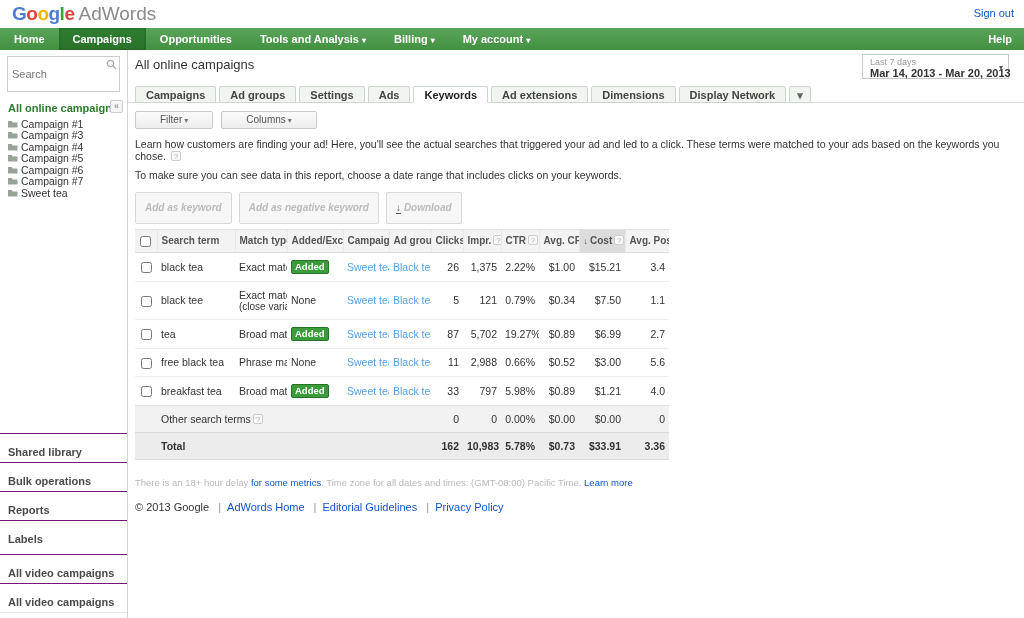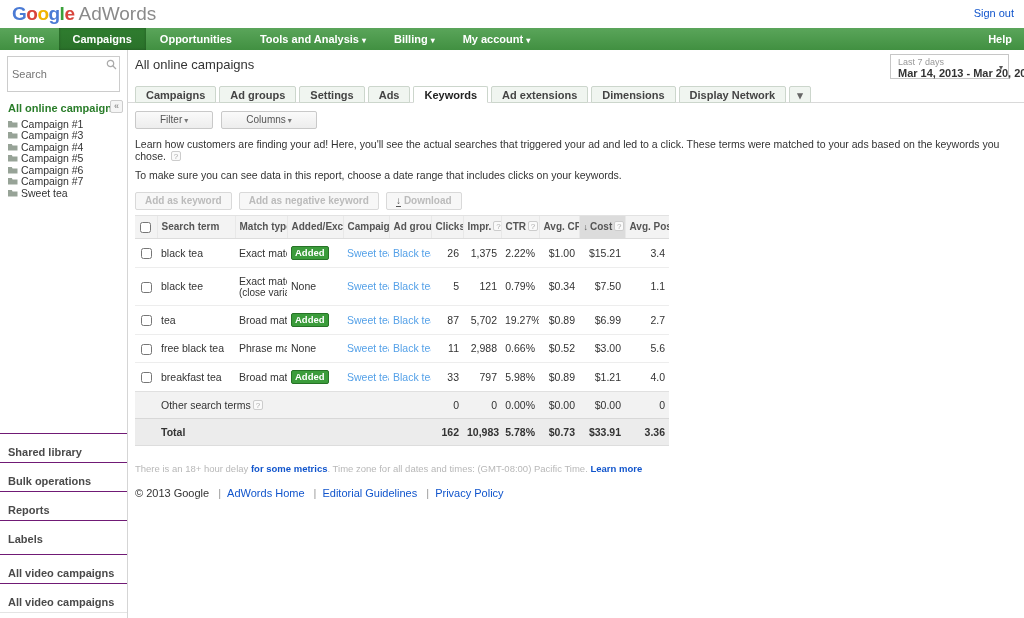--- a/index.html
+++ b/index.html
@@ -41,21 +41,21 @@
   .camp-item svg { margin-right:3px; flex:none; }
   .side-bottom { position:absolute; bottom:5px; left:0; right:0; }
   .side-link { border-top:1px solid #701a75; padding:12px 0 4px 8px; font-weight:bold; color:#4a4a4a; cursor:pointer; }
   .side-gap { height:5px; }
   .side-link.last { border-bottom:1px solid #e4e4e4; }
 
   
   .main { position:absolute; left:128px; top:50px; right:0; bottom:0; background:#fff; }
   .title-row { position:relative; height:30px; }
   .page-title { position:absolute; left:7px; top:7px; font-size:13px; color:#333; }
-  .date-box { position:absolute; right:15px; top:4px; width:119px; height:25px;
+  .date-box { position:absolute; right:15px; top:4px; width:147px; height:25px;
     border:1px solid #c6c6c6; background:#fff; padding:2px 16px 2px 7px; cursor:pointer; }
   .date-preset { font-size:9px; color:#999; line-height:10px; }
   .date-range { font-size:11px; font-weight:bold; color:#333; line-height:12px; white-space:nowrap; }
   .date-caret { position:absolute; right:5px; top:8px; font-size:8px; color:#555; }
 
   .tab-strip { padding-left:7px; margin-top:6px; border-bottom:1px solid #d9d9d9; display:flex; }
   .tab { font-weight:bold; font-size:11px; color:#444; background:#f0f5f0;
     border:1px solid #ccd6cc; padding:0 10px; line-height:16px; height:17px;
     margin-right:3px; margin-bottom:-1px; cursor:pointer; border-radius:2px 2px 0 0; }
   .tab.active { background:#fff; color:#222; border-bottom:1px solid #fff; }
@@ -65,21 +65,21 @@
   .small-btn { display:inline-block; border:1px solid #c9c9c9; border-radius:2px;
     background:linear-gradient(#fafafa,#ededed); color:#555; font-weight:normal; font-size:10px;
     line-height:15px; padding:0 24px; margin-right:5px; cursor:pointer; }
   .small-btn .caret { font-size:8px; color:#777; margin-left:2px; }
   .back-link { display:block; margin-top:10px; color:#1155cc; font-size:11px; }
   .intro { margin-top:9px; color:#333; font-size:10.5px; }
   .intro2 { margin-top:7px; color:#333; font-size:10.5px; }
 
   .actions { margin-top:11px; }
   .action-btn { display:inline-block; border:1px solid #d9d9d9; border-radius:2px; background:#f7f7f7;
-    color:#bbb; font-weight:bold; font-size:10px; line-height:16px; padding:0 9px; margin-right:4px; cursor:default; }
+    color:#bbb; font-weight:bold; font-size:10px; line-height:16px; padding:7px 9px; margin-right:4px; cursor:default;font-style:italic; }
   .action-btn .dl-icon { color:#555; font-weight:bold; border-bottom:1.5px solid #555; padding-bottom:0; margin-right:3px; font-size:10px; }
 
   
   table.report { border-collapse:collapse; table-layout:fixed; width:534px; margin-top:5px;
     border-bottom:1px solid #ddd; }
   .report th { background:#f3f3f3; font-size:10px; color:#555; font-weight:bold;
     padding:5px 4px; border-top:1px solid #e2e2e2; border-bottom:1px solid #dcdcdc; border-left:1px solid #e8e8e8;
     white-space:nowrap; overflow:hidden; }
   .report th:first-child { border-left:none; }
   .report th.cost-th { background:#dcdcdc; }
@@ -95,21 +95,21 @@
   .q { display:inline-block; width:10px; height:10px; background:#fafafa; border:1px solid #ccc;
     color:#aaa; font-size:8px; line-height:9px; text-align:center; border-radius:2px;
     vertical-align:1px; margin-left:2px; cursor:pointer; font-weight:normal; }
   .sort-arrow { font-size:9px; color:#555; margin-right:2px; }
   tr.gray td { background:#f2f2f2; border-top:1px solid #e0e0e0; }
   tr.total td { background:#ececec; font-weight:bold; border-top:1px solid #d8d8d8; }
   td.cb, th.cb { text-align:center; }
   input[type=checkbox] { width:11px; height:11px; vertical-align:middle; }
 
   .notes { margin-top:16px; font-size:9.5px; color:#b8b8b8; line-height:13px; }
-  .notes a { color:#1155cc; font-weight:bold; }
+  .notes a { color:#1155cc; font-weight:normal; }
   .copyright { margin-top:12px; font-size:11px; color:#333; }
   .copyright a { color:#1155cc; }
   .copyright .sep { color:#999; margin:0 6px; }
 </style>
 </head>
 <body>
 
 <div class="top-header">
   <div class="logo"><span style="color: rgb(75, 123, 213);">G</span><span style="color: rgb(216, 69, 60);">o</span><span style="color: rgb(240, 180, 0);">o</span><span style="color: rgb(75, 123, 213);">g</span><span style="color: rgb(58, 161, 58);">l</span><span style="color: rgb(216, 69, 60);">e</span><span class="product">AdWords</span></div>
   <a href="#" class="signout">Sign out</a>

